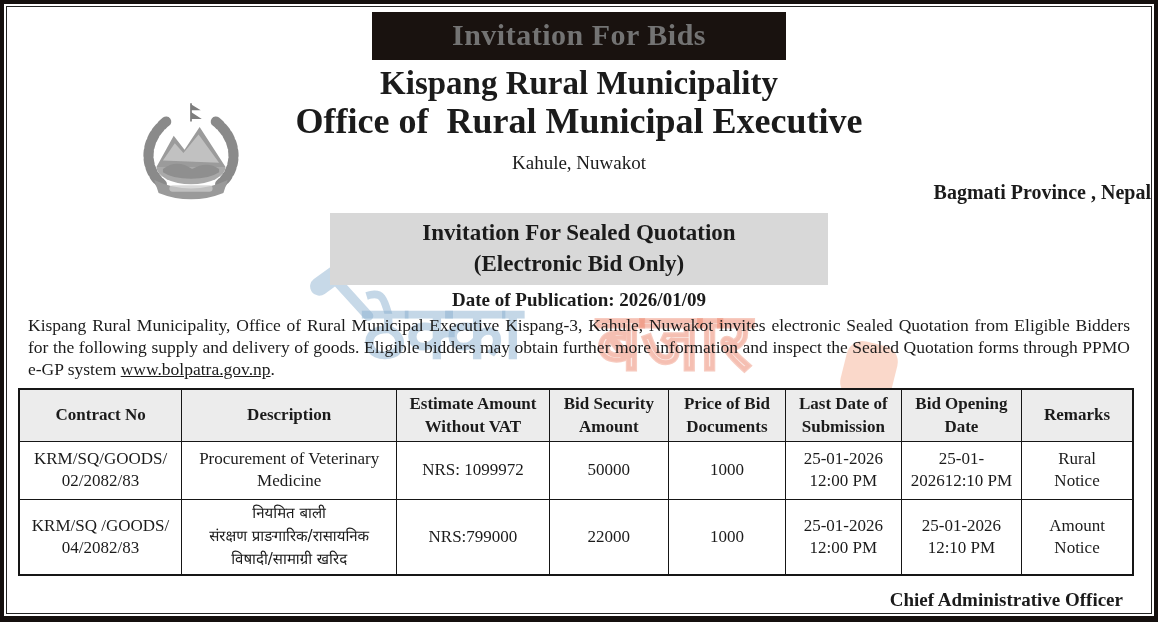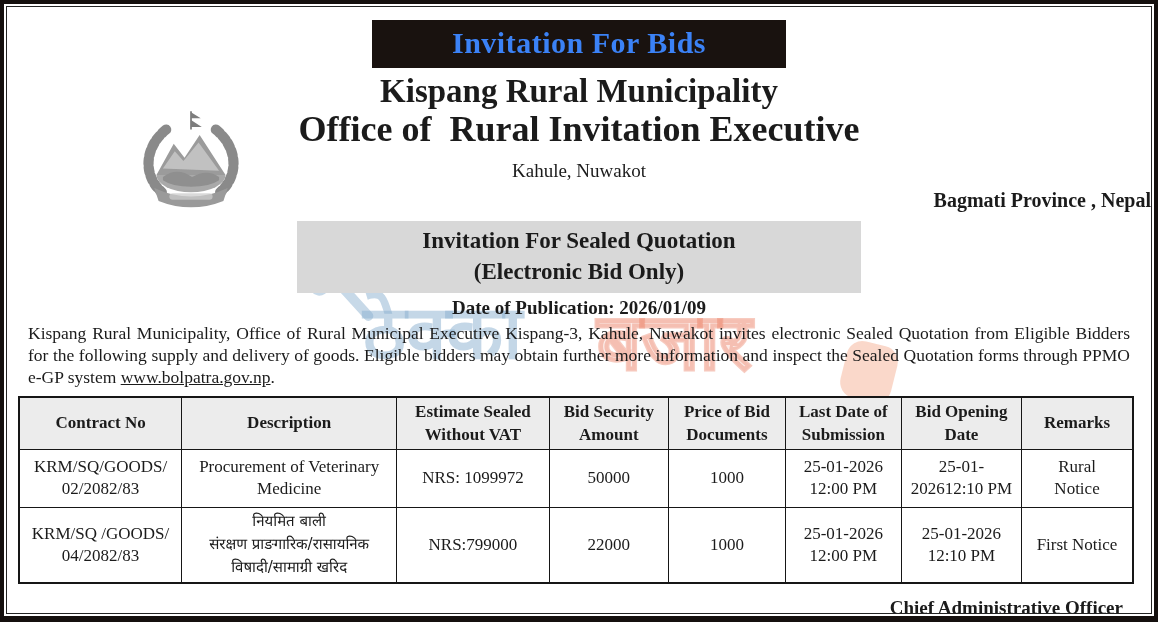--- a/index.html
+++ b/index.html
@@ -8,27 +8,27 @@
   .inner{box-sizing:border-box;border:1.5px solid #242424;height:100%;position:relative;overflow:hidden;background:#fff;}
   .content{position:relative;z-index:1;}
   
   .watermark{position:absolute;inset:0;z-index:0;pointer-events:none;}
   .wm-gavel{position:absolute;left:300px;top:250px;width:86px;height:86px;}
   .wm-blue{position:absolute;left:356px;top:288px;font-size:74px;font-weight:bold;color:rgba(138,176,208,0.50);font-family:"DejaVu Sans",sans-serif;line-height:1;}
   .wm-red{position:absolute;left:590px;top:296px;font-size:78px;font-weight:bold;line-height:1;color:rgba(236,132,104,0.16);-webkit-text-stroke:2.5px rgba(236,132,104,0.42);font-family:"DejaVu Sans",sans-serif;}
   .wm-blob{position:absolute;left:836px;top:336px;width:52px;height:58px;border-radius:16px;background:rgba(242,152,116,0.38);transform:rotate(14deg);}
   .wm-dot{position:absolute;left:896px;top:410px;width:10px;height:10px;border-radius:50%;background:rgba(236,118,92,0.55);}
   
-  .banner{margin:13px auto 0;width:414px;background:#19120f;color:#3b82f6;text-align:center;font-size:30px;font-weight:bold;padding:6px 0 8px;letter-spacing:0.5px;}
+  .banner{margin:5px auto 0;width:414px;background:#19120f;color:#737373;text-align:center;font-size:30px;font-weight:bold;padding:6px 0 8px;letter-spacing:0.5px;}
   .logo{position:absolute;left:130px;top:88px;width:108px;height:108px;}
   .org{margin-top:5px;text-align:center;font-size:33px;font-weight:bold;line-height:1.1;}
   .office{text-align:center;font-size:36px;font-weight:bold;line-height:1.15;white-space:pre-wrap;}
   .addr1{margin-top:9px;text-align:center;font-size:19px;font-weight:normal;}
   .addr2{margin-top:7px;text-align:right;font-size:20px;font-weight:bold;}
-  .band{margin:9px auto 0;width:564px;background:#d8d8d8;text-align:center;font-size:23px;font-weight:bold;padding:4px 0 6px;line-height:1.35;}
+  .band{margin:9px auto 0;width:498px;background:#d8d8d8;text-align:center;font-size:23px;font-weight:bold;padding:4px 0 6px;line-height:1.35;}
   .pubdate{margin-top:4px;text-align:center;font-size:19px;font-weight:bold;}
   .intro{margin:3px 21px 8px;font-size:17.5px;text-align:justify;line-height:1.27;}
   .intro a{color:#1b1b1b;text-decoration:underline;cursor:pointer;}
   
   table{border-collapse:collapse;margin:7px 11px 0;width:1116px;table-layout:fixed;border:2px solid #161616;}
   th,td{border:1.6px solid #161616;text-align:center;vertical-align:middle;padding:2px 5px;white-space:pre-line;}
   th{background:#ececec;font-size:17px;font-weight:bold;line-height:1.35;}
   td{font-size:17px;line-height:1.3;}
   td.np{font-size:15px;line-height:1.55;font-family:"DejaVu Sans",sans-serif;}
   tr.hdr{height:52px;} tr.r1{height:58px;} tr.r2{height:64px;}
@@ -63,21 +63,21 @@
         <path d="M73 20 C93 36 95 62 77 78" fill="none" stroke="#8a8a8a" stroke-width="9.5" stroke-linecap="round" stroke-dasharray="5 3"></path>
         <path d="M18 62 L34 33 L44 46 L58 25 L82 62 Z" fill="#9b9b9b"></path>
         <path d="M24 56 L35 40 L43 49 L57 32 L76 58 Z" fill="#c8c8c8" opacity="0.85"></path>
         <path d="M18 62 a32 16 0 0 0 64 0 Z" fill="#a9a9a9"></path>
         <path d="M24 64 q13 -10 27 0 q14 -8 25 0 l0 3 a30 12 0 0 1 -52 0 Z" fill="#8f8f8f"></path>
         <path d="M16 74 Q50 90 84 74 L80 86 Q50 98 20 86 Z" fill="#9a9a9a"></path>
         <rect x="30" y="79" width="40" height="6" rx="3" fill="#cccccc" opacity="0.75"></rect>
       </svg>
 
       <div class="org">Kispang Rural Municipality</div>
-      <div class="office">Office of  Rural Invitation Executive</div>
+      <div class="office">Office of  Rural Municipal Executive</div>
       <div class="addr1">Kahule, Nuwakot</div>
       <div class="addr2">Bagmati Province , Nepal</div>
 
       <div class="band">
         <div>Invitation For Sealed Quotation</div>
         <div>(Electronic Bid Only)</div>
       </div>
 
       <div class="pubdate">Date of Publication: 2026/01/09</div>
 
@@ -91,21 +91,21 @@
             <col style="width:10.7%">
           <col style="width:10.5%">
             <col style="width:10.4%">
             <col style="width:10.8%">
             <col style="width:10.0%">
         </colgroup>
         <tbody>
             <tr class="hdr">
           <th>Contract No</th>
           <th>Description</th>
-          <th>Estimate Sealed Without VAT</th>
+          <th>Estimate Amount Without VAT</th>
           <th>Bid Security Amount</th>
           <th>Price of Bid Documents</th>
           <th>Last Date of Submission</th>
           <th>Bid Opening Date</th>
           <th>Remarks</th>
         </tr>
         <tr class="r1">
           <td>KRM/SQ/GOODS/
 02/2082/83</td>
           <td>Procurement of Veterinary
@@ -126,21 +126,21 @@
           <td class="np">नियमित बाली
 संरक्षण प्राङगारिक/रासायनिक
 विषादी/सामाग्री खरिद</td>
           <td>NRS:799000</td>
           <td>22000</td>
           <td>1000</td>
           <td>25-01-2026
 12:00 PM</td>
           <td>25-01-2026
 12:10  PM</td>
-          <td>First Notice</td>
+          <td>Amount Notice</td>
         </tr>
       </tbody>
         </table>
 
       <div class="sign">Chief Administrative Officer</div>
     </div>
   </div>
 </div>
 
 </body></html>

